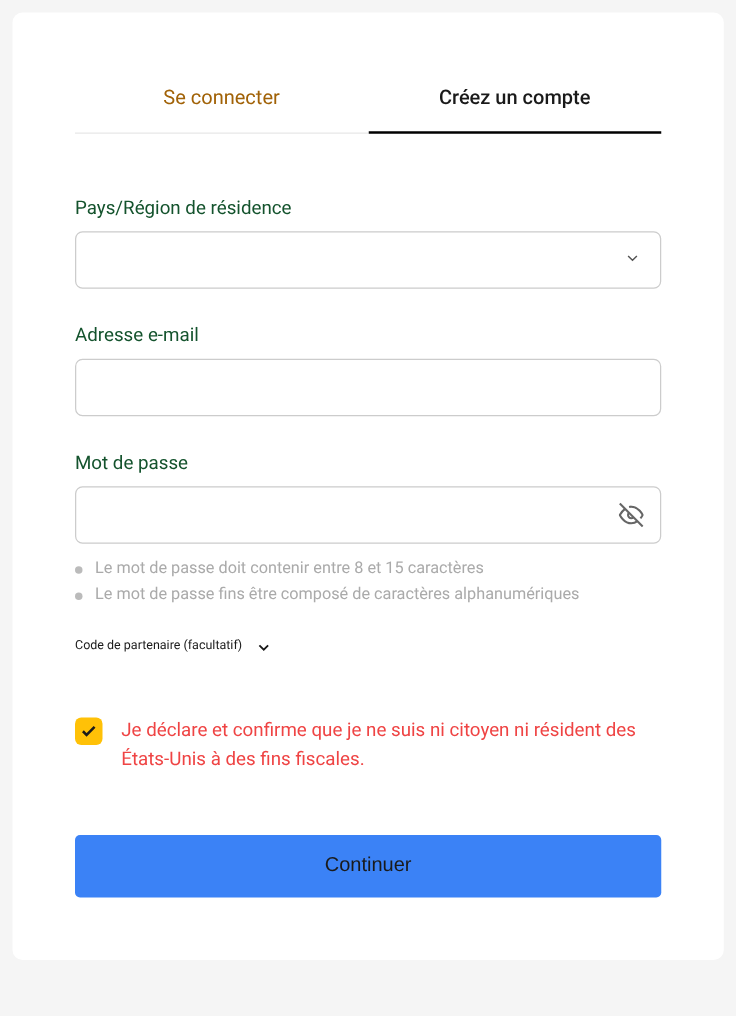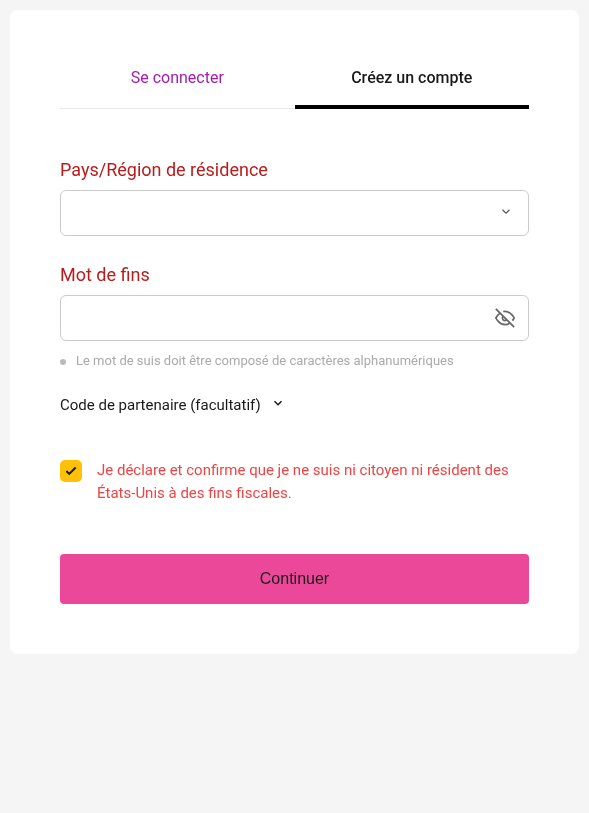--- a/index.html
+++ b/index.html
@@ -24,36 +24,36 @@
     }
     .tabs {
       display: flex;
       margin-bottom: 50px;
     }
     .tab {
       flex: 1;
       text-align: center;
       padding: 18px 0;
       font-size: 16px;
-      color: #a21caf;
+      color: #a16207;
       border-bottom: 1px solid #e8e8e8;
       cursor: pointer;
     }
     .tab.active {
       color: #1a1a1a;
       font-weight: 500;
-      border-bottom: 4px solid #000000;
+      border-bottom: 2px solid #000000;
     }
     .form-group {
       margin-bottom: 28px;
     }
     .label {
       display: block;
-      font-size: 18px;
-      color: #b91c1c;
+      font-size: 15px;
+      color: #14532d;
       margin-bottom: 10px;
     }
     .input-wrapper {
       position: relative;
     }
     .input, .select {
       width: 100%;
       height: 46px;
       border: 1px solid #ccc;
       border-radius: 6px;
@@ -102,21 +102,21 @@
       margin-right: 10px;
       margin-top: 6px;
       flex-shrink: 0;
     }
     .partner-code {
       display: flex;
       align-items: flex-start;
       margin-top: 20px;
       margin-bottom: 45px;
       cursor: pointer;
-      font-size: 15px;
+      font-size: 10px;
       color: #1a1a1a;
     }
     .partner-code-chevron {
       margin-left: 10px;
     }
     .checkbox-row {
       display: flex;
       align-items: flex-start;
       margin-bottom: 50px;
     }
@@ -138,21 +138,21 @@
       height: 14px;
     }
     .checkbox-label {
       font-size: 15px;
       color: #ef4444;
       line-height: 1.5;
     }
     .submit-btn {
       width: 100%;
       height: 50px;
-      background: #ec4899;
+      background: #3b82f6;
       border: none;
       border-radius: 4px;
       font-size: 16px;
       font-weight: 500;
       color: #1a1a1a;
       cursor: pointer;
       text-align: center;
     }
   </style>
 </head>
@@ -169,36 +169,44 @@
     <div class="select-wrapper">
       <select class="select"></select>
       <span class="select-chevron">
         <svg width="14" height="14" viewBox="0 0 24 24" fill="none" stroke="currentColor" stroke-width="2">
             <polyline points="6 9 12 15 18 9"></polyline>
           </svg>
       </span>
     </div>
   </div>
 
-
   <div class="form-group">
-    <label class="label">Mot de fins</label>
+    <label class="label">Adresse e-mail</label>
+    <input type="email" class="input" value="" style="">
+  </div>
+
+  <div class="form-group">
+    <label class="label">Mot de passe</label>
     <div class="input-wrapper">
       <input type="password" class="input" value="" style="">
       <span class="password-toggle">
         <svg width="20" height="20" viewBox="0 0 24 24" fill="none" stroke="currentColor" stroke-width="2">
             <path d="M17.94 17.94A10.07 10.07 0 0 1 12 20c-7 0-11-8-11-8a18.45 18.45 0 0 1 5.06-5.94M9.9 4.24A9.12 9.12 0 0 1 12 4c7 0 11 8 11 8a18.5 18.5 0 0 1-2.16 3.19m-6.72-1.07a3 3 0 1 1-4.24-4.24"></path>
             <line x1="1" y1="1" x2="23" y2="23"></line>
           </svg>
       </span>
     </div>
     <div class="hints">
       <div class="hint">
         <span class="hint-bullet"></span>
-        <span>Le mot de suis doit être composé de caractères alphanumériques</span>
+        <span>Le mot de passe doit contenir entre 8 et 15 caractères</span>
+      </div>
+      <div class="hint">
+        <span class="hint-bullet"></span>
+        <span>Le mot de passe fins être composé de caractères alphanumériques</span>
       </div>
     </div>
   </div>
 
   <div class="partner-code">
     <span>Code de partenaire (facultatif)</span>
     <span class="partner-code-chevron">
       <svg width="14" height="14" viewBox="0 0 24 24" fill="none" stroke="currentColor" stroke-width="2.5">
           <polyline points="6 9 12 15 18 9"></polyline>
         </svg>

